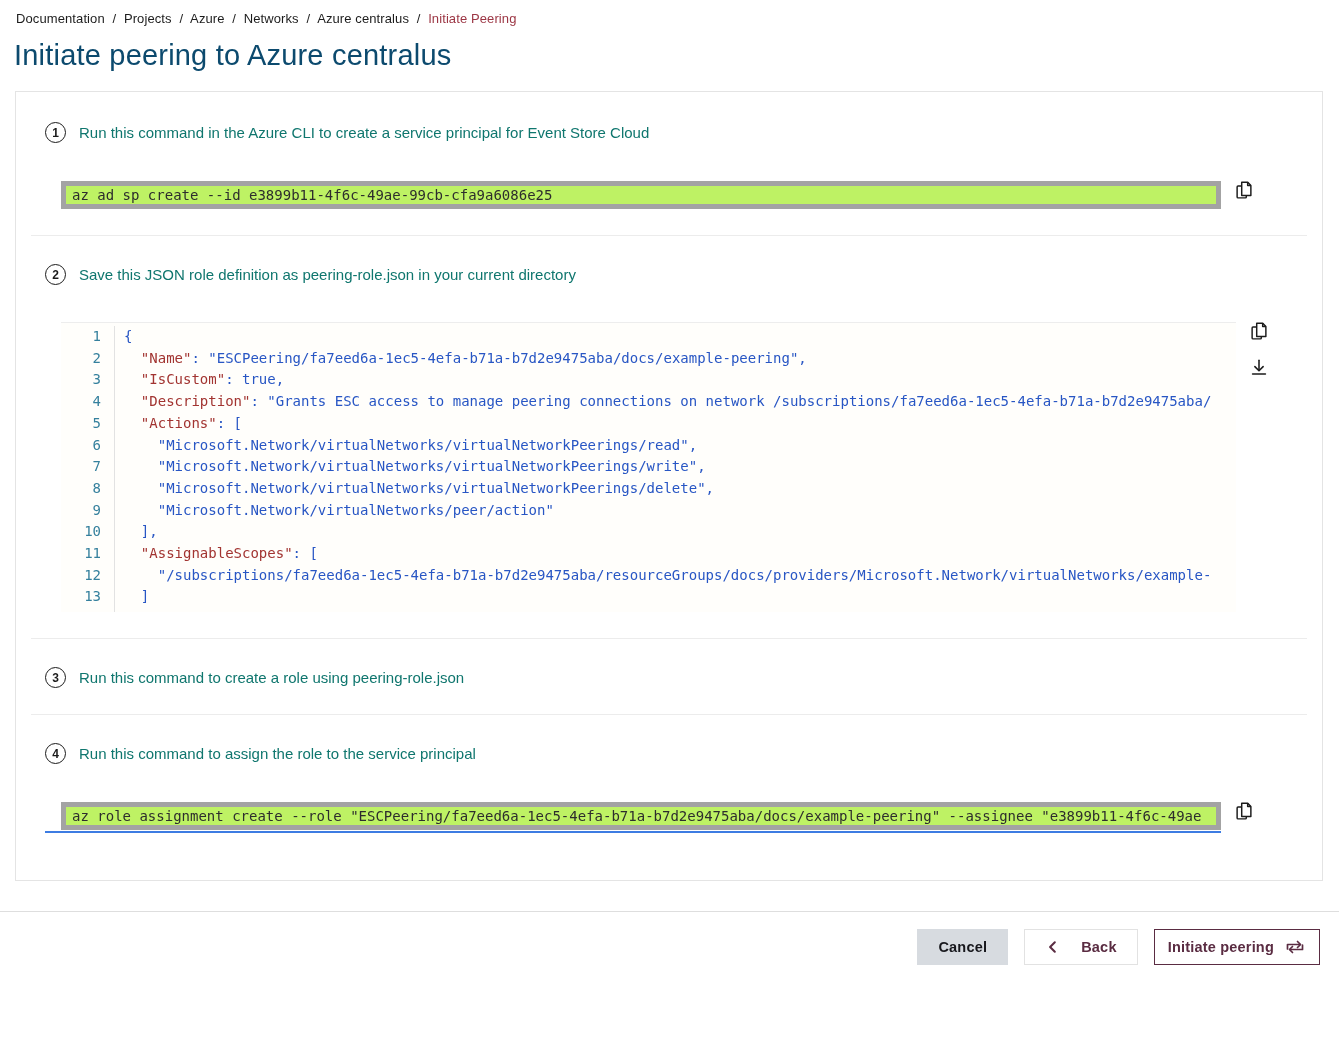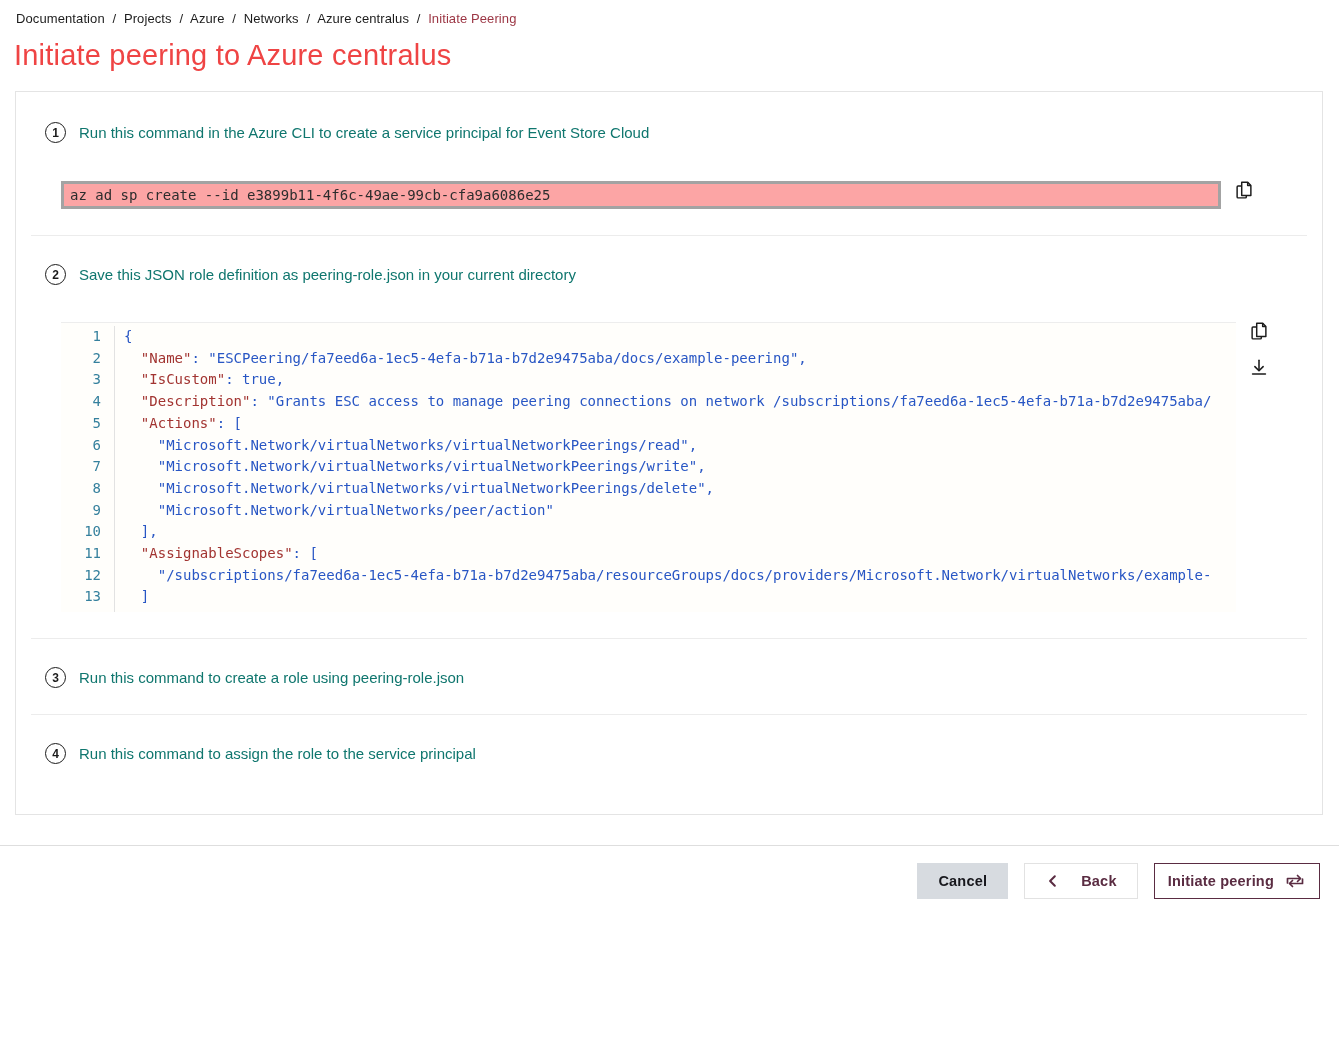--- a/index.html
+++ b/index.html
@@ -10,39 +10,39 @@
     font-family:"Liberation Sans", sans-serif;
   }
   
   .breadcrumb { padding:11px 12px 0 16px; font-size:13px; color:#1c1c1c; letter-spacing:.1px; }
   .crumb { color:#1c1c1c; cursor:pointer; }
   .sep { color:#1c1c1c; margin:0 4px; }
   .crumb-current { color:#9c3644; }
   
   .page-title {
     margin:13px 0 0 14px; font-size:29px; font-weight:400;
-    color:#ef4444; letter-spacing:.2px;
+    color:#0c4a6e; letter-spacing:.2px;
   }
   
   .card {
     margin:19px 16px 0 15px;
     border:1px solid #e4e4e4; background:#fff;
     padding:30px 29px 50px 29px;
   }
   .step-head { display:flex; align-items:center; gap:13px; }
   .step-circle {
     flex:0 0 auto; width:21px; height:21px; border:1.5px solid #1b1b1b; border-radius:50%;
     display:inline-flex; align-items:center; justify-content:center;
     font-size:12px; font-weight:700; color:#1b1b1b;
   }
   .step-text { font-size:15px; color:#0f766e;text-align:right; }
   .code-row { display:flex; align-items:flex-start; margin:38px 0 0 16px; }
   .cmd-wrap { position:relative; width:1160px; flex:0 0 auto; }
   input.cmd {
-    width:1160px; height:28px; border:3px solid #a3a3a3; background:#fca5a5;
+    width:1160px; height:28px; border:5px solid #a3a3a3; background:#bef264;
     font-family:"DejaVu Sans Mono", monospace; font-size:14px; color:#2d2d2d;
     padding:0 6px; outline:none;
   }
   .hscroll { position:absolute; left:-16px; right:0; bottom:-3px; height:2.5px; background:#3d7ce2; }
   .icon-btn {
     margin-left:11px; padding:0; width:23px; height:23px;
     background:none; border:none; cursor:pointer; display:inline-flex;
     align-items:center; justify-content:center;
   }
   hr.step-div { border:none; border-top:1px solid #ececec; margin:26px -14px 28px; }
@@ -204,20 +204,35 @@
   <div class="step-head">
     <span class="step-circle">3</span>
     <span class="step-text">Run this command to create a role using peering-role.json</span>
   </div>
 
   <hr class="step-div">
 
   <div class="step-head">
     <span class="step-circle">4</span>
     <span class="step-text">Run this command to assign the role to the service principal</span>
+  </div>
+  <div class="code-row">
+    <div class="cmd-wrap">
+      <input class="cmd" readonly="" value="az role assignment create --role &quot;ESCPeering/fa7eed6a-1ec5-4efa-b71a-b7d2e9475aba/docs/example-peering&quot; --assignee &quot;e3899b11-4f6c-49ae" style="">
+      <div class="hscroll"></div>
+    </div>
+    <button class="icon-btn">
+      <span>
+        <svg viewBox="0 0 24 24" width="22" height="22" fill="none" stroke="#1b1b1b" stroke-width="1.6" stroke-linejoin="round">
+          <rect x="4.5" y="6.5" width="10" height="13" rx="1" fill="#fff"></rect>
+          <path d="M9.5 2.5 h6.6 l3.4 3.4 v11.1 h-10 z" fill="#fff"></path>
+          <path d="M16 2.5 v3.6 h3.6"></path>
+        </svg>
+      </span>
+    </button>
   </div>
 
 </section>
 
 <hr class="footer-rule">
 <div class="footer">
   <button class="btn btn-cancel">Cancel</button>
   <button class="btn btn-back">
     <span style="display:inline-flex">
       <svg viewBox="0 0 22 22" width="16" height="16" fill="none" stroke="#5a2c42" stroke-width="2.8" stroke-linecap="round" stroke-linejoin="round">

